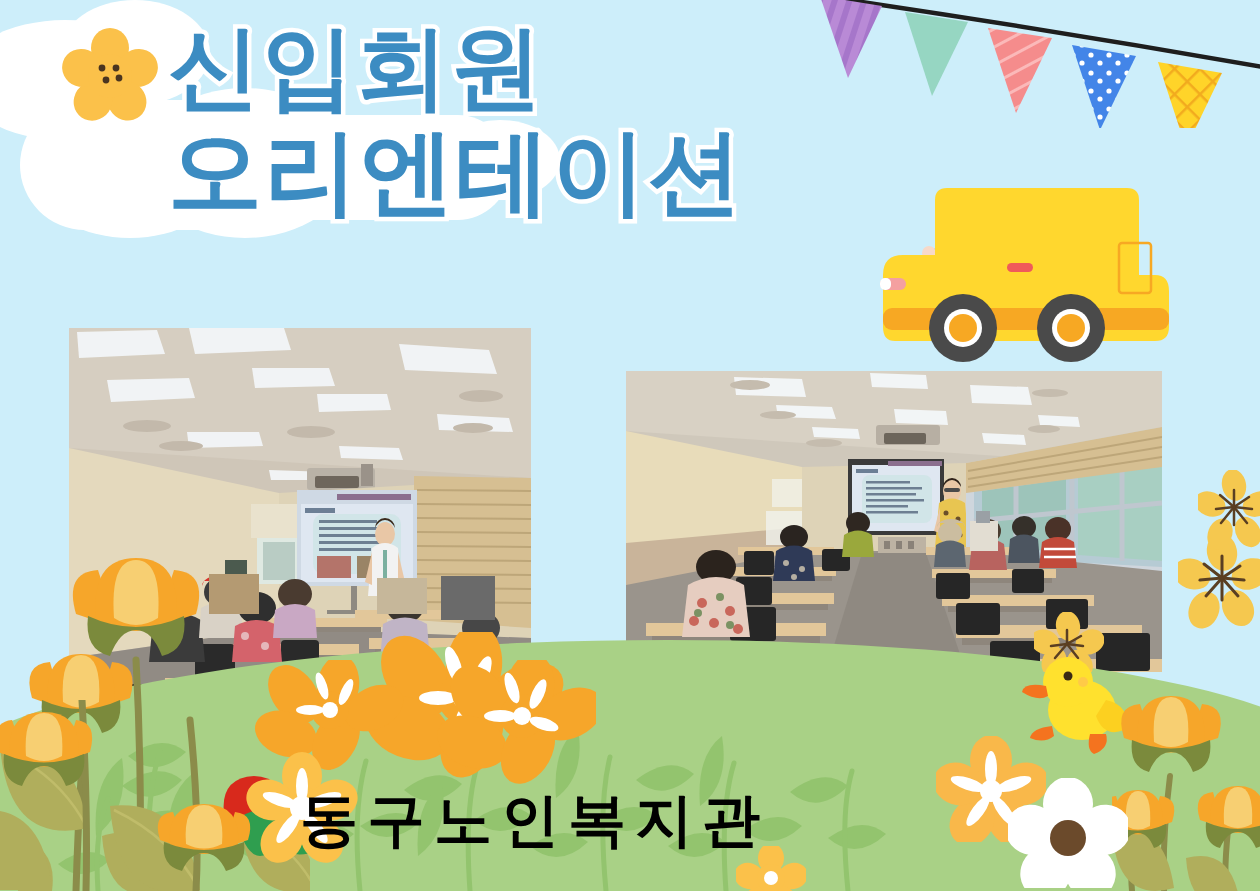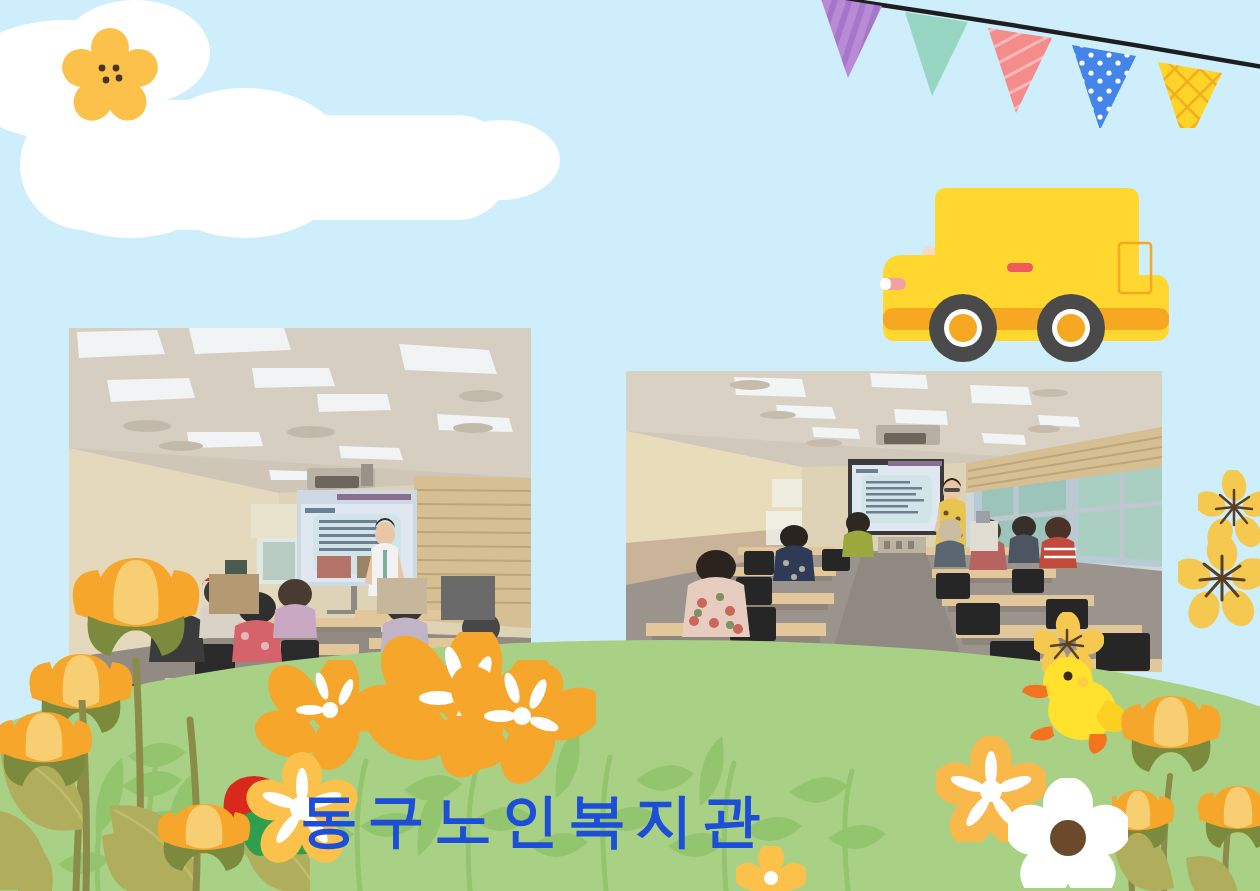--- a/index.html
+++ b/index.html
@@ -62,21 +62,21 @@
     background:#a9d186;
     border-radius:52% 48% 0 0 / 34% 30% 0 0;
     z-index:7;
   }
 
   
   .logo-text{
     position:absolute;left:300px;top:782px;z-index:14;
     font-family:"DejaVu Sans","Liberation Sans",sans-serif;
     font-weight:700;font-size:58px;letter-spacing:9px;
-    color:#1d4ed8;white-space:nowrap;
+    color:#000000;white-space:nowrap;
   }
 
   
   .deco{position:absolute;}
 
   .duck{position:absolute;z-index:12;}
 </style>
 </head>
 <body>
 
@@ -131,20 +131,24 @@
       <circle cx="48" cy="50" r="22"></circle>
     </g>
     <g fill="#4a3520">
       <circle cx="40" cy="42" r="3.4"></circle>
       <circle cx="54" cy="42" r="3.4"></circle>
       <circle cx="44" cy="54" r="3.4"></circle>
       <circle cx="57" cy="52" r="3.4"></circle>
     </g>
   </svg>
 
+  <div class="title-block">
+    <div class="title-line l1">신입회원</div>
+    <div class="title-line l2">오리엔테이션</div>
+  </div>
 
   <svg class="bus-wrap" viewBox="0 0 330 235">
 
     <g>
       <rect x="82" y="82" width="50" height="52" rx="10" fill="#f08b4a"></rect>
       <rect x="140" y="82" width="50" height="52" rx="10" fill="#f08b4a"></rect>
       <rect x="198" y="82" width="50" height="52" rx="10" fill="#f08b4a"></rect>
     </g>
 
     <g>

